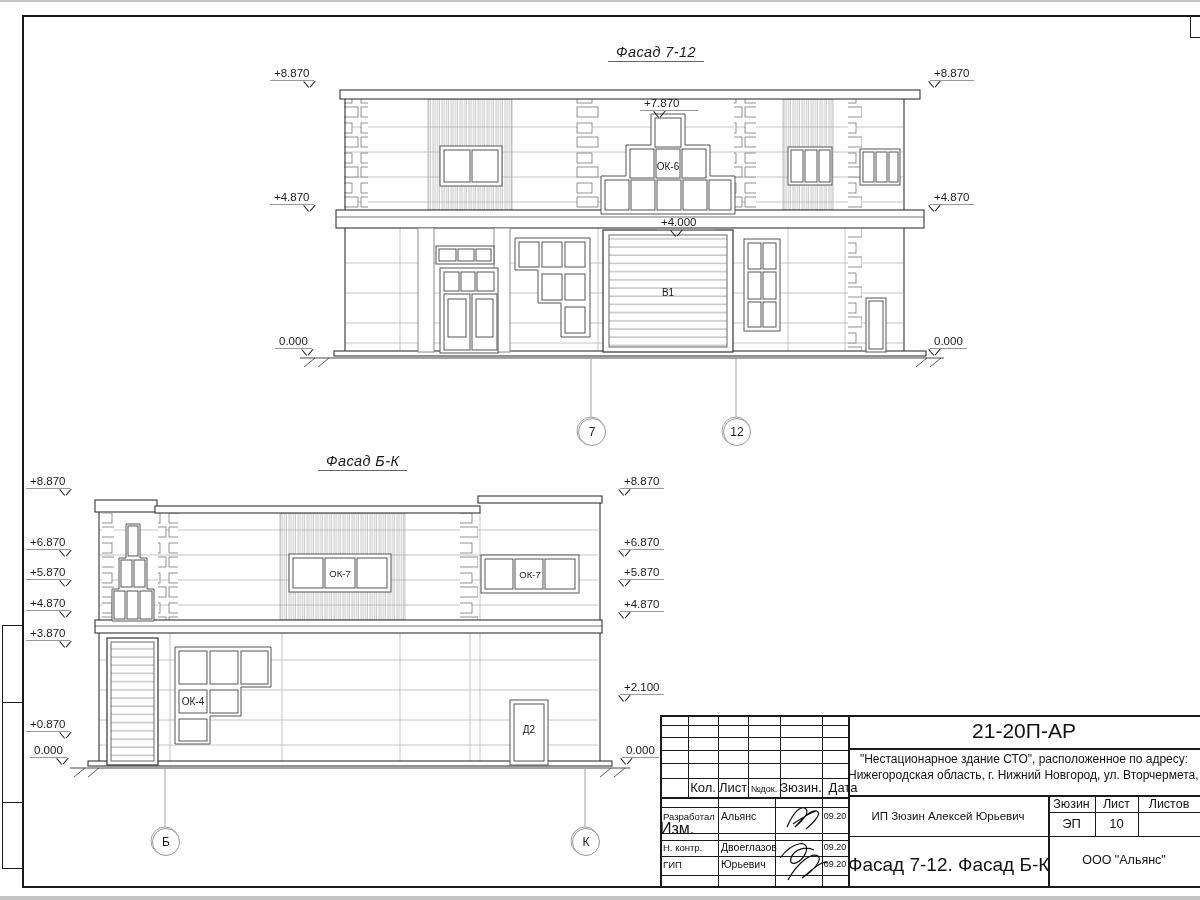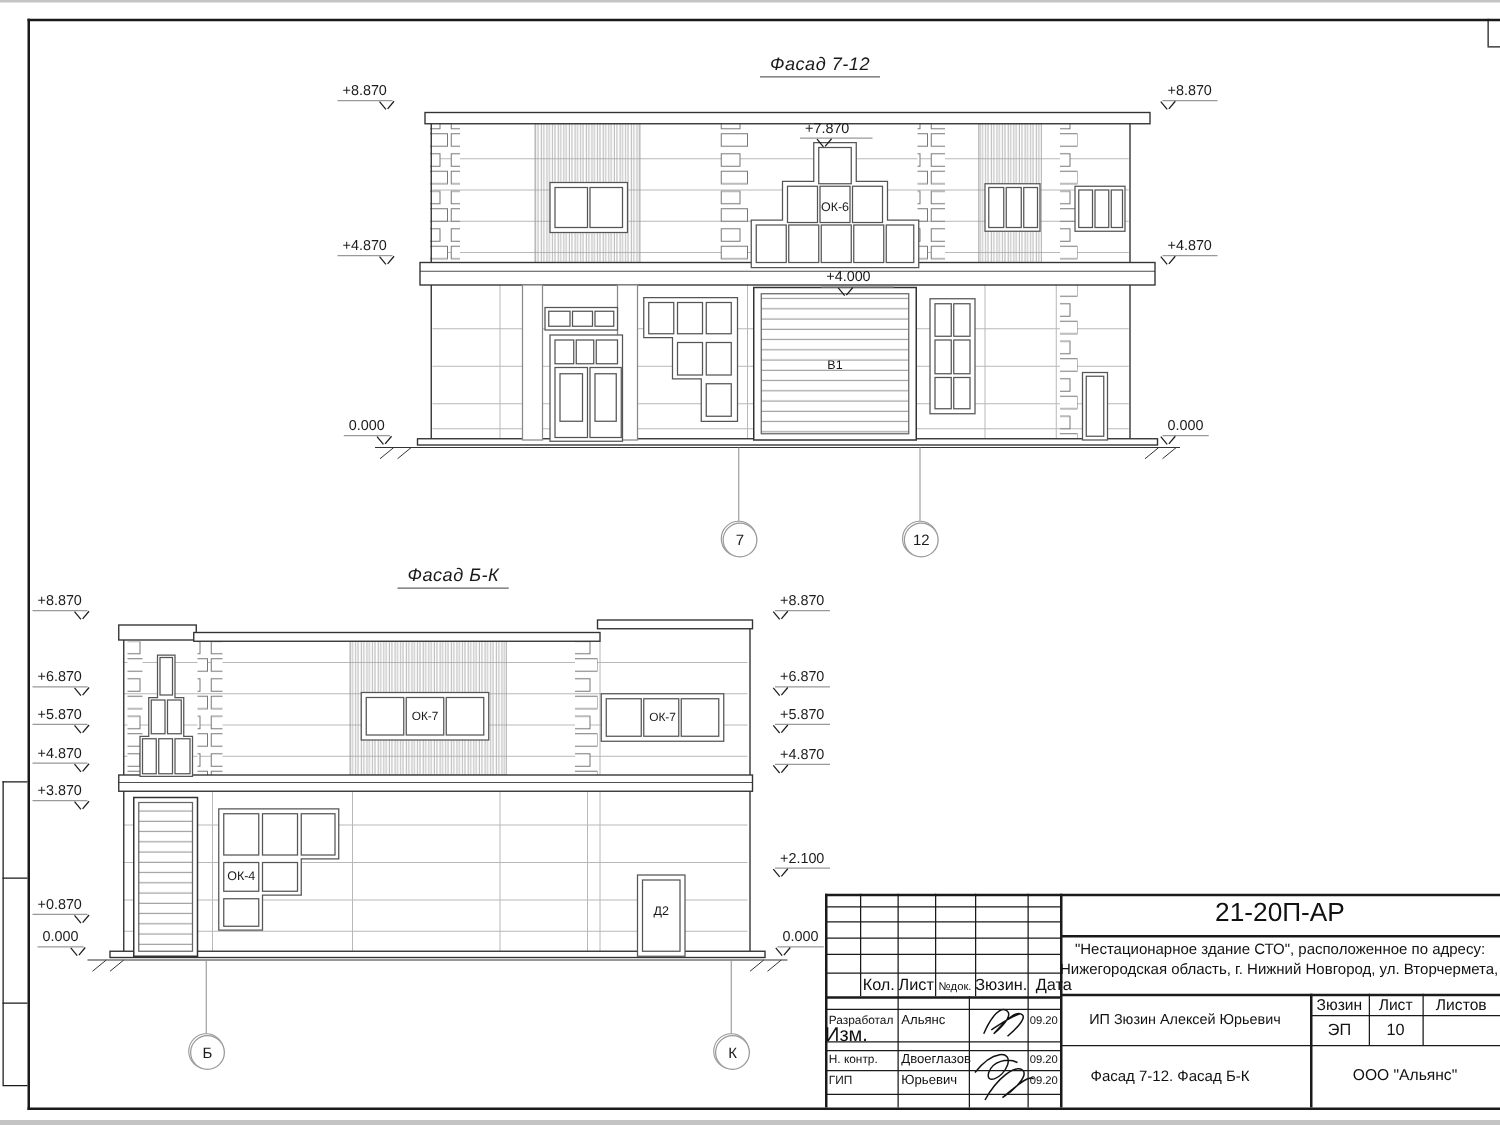--- a/index.html
+++ b/index.html
@@ -339,21 +339,21 @@
   <div class="t" style="left:721px;top:810px;font-size:10.5px">Альянс</div>
   <div class="t c" style="left:823px;top:811px;width:24px;font-size:9px">09.20</div>
   <div class="t" style="left:663px;top:842px;font-size:9.5px">Н. контр.</div>
   <div class="t" style="left:721px;top:841px;font-size:10.5px">Двоеглазов</div>
   <div class="t c" style="left:823px;top:842px;width:24px;font-size:9px">09.20</div>
   <div class="t" style="left:663px;top:859px;font-size:9.5px">ГИП</div>
   <div class="t" style="left:721px;top:858px;font-size:10.5px">Юрьевич</div>
   <div class="t c" style="left:823px;top:859px;width:24px;font-size:9px">09.20</div>
 
   <div class="t c" style="left:848px;top:810px;width:200px;font-size:11.5px">ИП Зюзин Алексей Юрьевич</div>
-  <div class="t c" style="left:848px;top:854px;width:176px;font-size:12px">Фасад 7-12. Фасад Б-К</div>
+  <div class="t c" style="left:848px;top:854px;width:176px;font-size:19px">Фасад 7-12. Фасад Б-К</div>
 
   <div class="t c" style="left:1048px;top:797px;width:47px;font-size:12.5px">Зюзин</div>
   <div class="t c" style="left:1095px;top:797px;width:43px;font-size:12.5px">Лист</div>
   <div class="t c" style="left:1138px;top:797px;width:62px;font-size:12.5px">Листов</div>
   <div class="t c" style="left:1048px;top:816px;width:47px;font-size:13px">ЭП</div>
   <div class="t c" style="left:1095px;top:816px;width:43px;font-size:13px">10</div>
   <div class="t c" style="left:1048px;top:853px;width:152px;font-size:12.5px">ООО "Альянс"</div>
 </div>
 
 </div>

